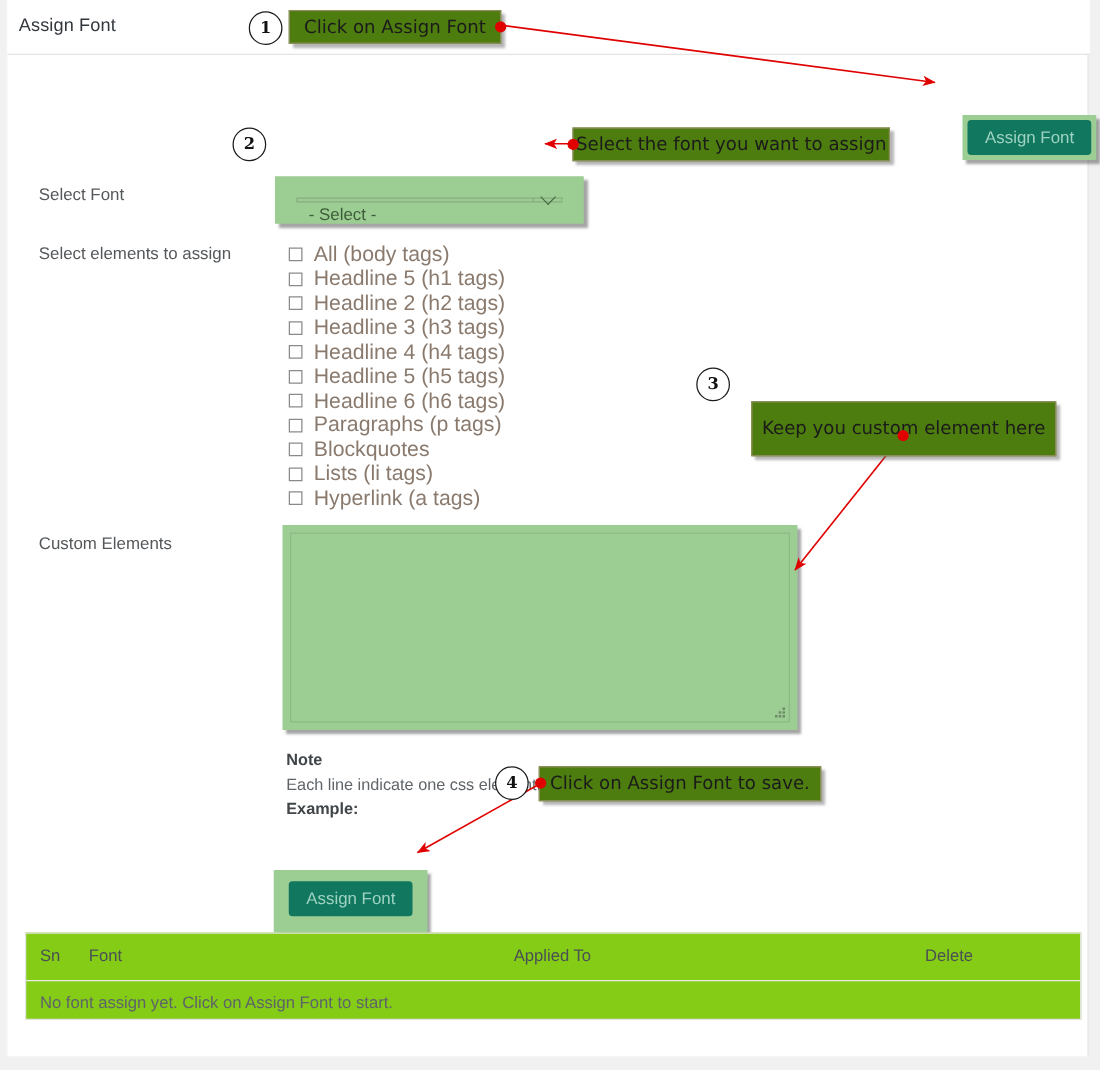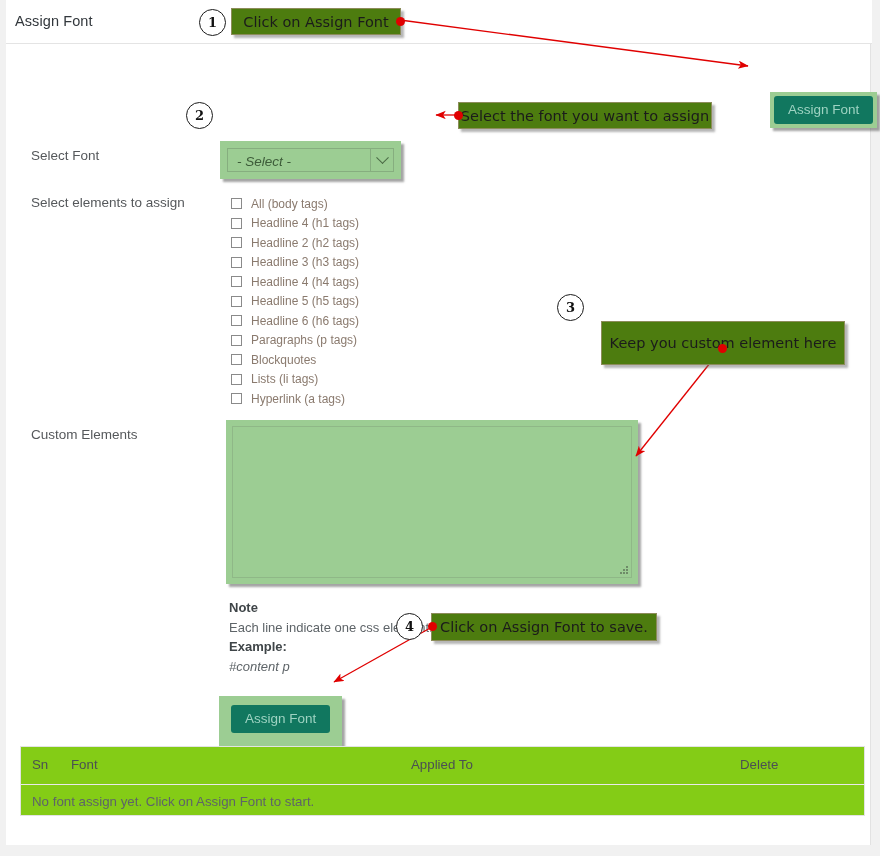--- a/index.html
+++ b/index.html
@@ -58,21 +58,21 @@
     position:absolute;
     background:#9ccd93;
     box-shadow:3px 3px 2px rgba(90,90,90,.55);
     box-sizing:border-box;
   }
 
   #btn-top-wrap{left:764px;top:48px;padding:4px;}
   #btn-bottom-wrap{left:213px;top:652px;padding:9px 12px 13px 12px;}
 
   
-  #select-wrap{left:214px;top:97px;padding:7px;width:181px;height:38px;font-style:italic;}
+  #select-wrap{left:214px;top:97px;padding:17px;width:247px;height:38px;}
   .select-box{
     width:100%;height:100%;
     background:transparent;
     border:1px solid #86ae7f;
     box-sizing:border-box;
     position:relative;
     cursor:pointer;
   }
   .select-box .sel-text{
     position:absolute;left:9px;top:5px;
@@ -95,21 +95,21 @@
   .cb-row{display:flex;align-items:center;height:19.5px;}
   .cbx{
     width:11px;height:11px;
     border:1px solid #8a8a8a;
     background:#fff;
     box-sizing:border-box;
     margin-right:9px;
     flex:none;
     cursor:pointer;
   }
-  .cb-label{font-size:12px;color:#8a7a6e;white-space:nowrap;cursor:pointer;}
+  .cb-label{font-size:17px;color:#8a7a6e;white-space:nowrap;cursor:pointer;}
 
   
   #ta-wrap{left:220px;top:376px;padding:6px;width:412px;height:164px;}
   .ta-box{
     width:100%;height:100%;
     border:1px solid #8fb887;
     background:transparent;
     box-sizing:border-box;
     position:relative;
     cursor:text;
@@ -197,21 +197,21 @@
 
     <div class="row-label" style="left:25px;top:151px;">Select elements to assign</div>
 
     <div id="cb-list">
       <div class="cb-row">
         <span class="cbx"></span>
         <span class="cb-label">All (body tags)</span>
       </div>
       <div class="cb-row">
         <span class="cbx"></span>
-        <span class="cb-label">Headline 4 (h1 tags)</span>
+        <span class="cb-label">Headline 5 (h1 tags)</span>
       </div>
       <div class="cb-row">
         <span class="cbx"></span>
         <span class="cb-label">Headline 2 (h2 tags)</span>
       </div>
       <div class="cb-row">
         <span class="cbx"></span>
         <span class="cb-label">Headline 3 (h3 tags)</span>
       </div>
       <div class="cb-row">
@@ -256,21 +256,20 @@
           <i style="right:3px;bottom:3px;"></i>
           <i style="right:0;bottom:6px;"></i>
         </span>
       </div>
     </div>
 
     <div id="note">
       <div class="nb">Note</div>
       <div class="nt">Each line indicate one css element. You don't need to use any css.</div>
       <div class="nb">Example:</div>
-      <div class="ni">#content p</div>
     </div>
 
     <div class="hl" id="btn-bottom-wrap">
       <button class="btn-teal">Assign Font</button>
     </div>
 
   </div>
 
   <div id="table-card">
     <div id="thead">

